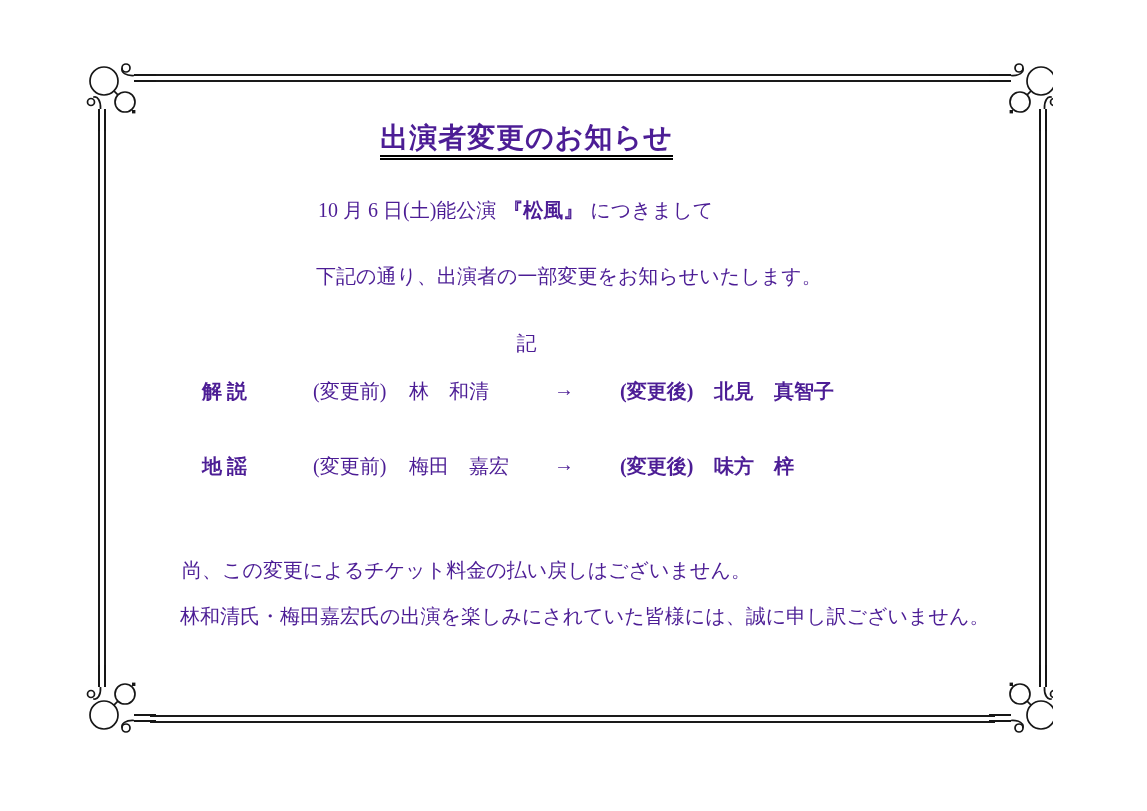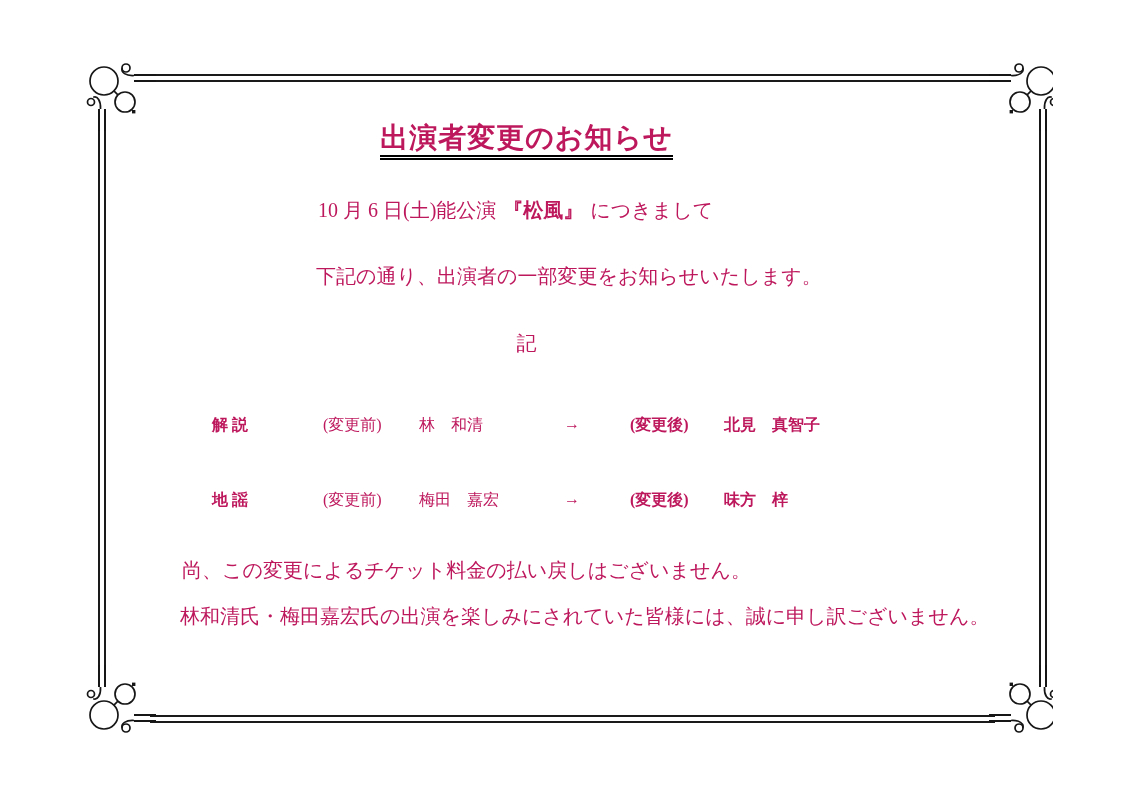--- a/index.html
+++ b/index.html
@@ -1,18 +1,18 @@
 <!DOCTYPE html>
 <html><head>
 <meta charset="utf-8">
 <style>
   html,body{margin:0;padding:0;background:#fff;}
   .page{
     position:relative;width:1053px;height:811px;background:#ffffff;
-    font-family:"Liberation Serif","DejaVu Serif",serif;color:#be185d;overflow:hidden;
+    font-family:"Liberation Serif","DejaVu Serif",serif;color:#4c1d95;overflow:hidden;
   }
   
   .h-line{position:absolute;height:8px;box-sizing:border-box;
           border-top:2px solid #1a1a1a;border-bottom:2px solid #1a1a1a;}
   .v-line{position:absolute;width:8px;box-sizing:border-box;
           border-left:2px solid #1a1a1a;border-right:2px solid #1a1a1a;}
   .corner{position:absolute;width:76px;height:76px;}
   .corner.tr{transform:scaleX(-1);}
   .corner.bl{transform:scaleY(-1);}
   .corner.br{transform:scale(-1,-1);}
@@ -22,21 +22,21 @@
   .corner .dot{fill:#161616;stroke:none;}
   
   .title{position:absolute;top:119px;left:0;width:100%;text-align:center;
          font-size:28px;font-weight:bold;letter-spacing:1px;}
   .title .u{border-bottom:5px double #000;padding-bottom:2px;}
   .line{position:absolute;font-size:20px;white-space:nowrap;}
   .intro1{top:197px;left:318px;}
   .intro2{top:263px;left:316px;}
   .bold-inline{font-weight:bold;margin:0 7px;}
   .ki{position:absolute;top:330px;left:0;width:100%;text-align:center;font-size:20px;}
-  .row{position:absolute;left:10px;width:100%;height:30px;font-size:16px;margin-top:37px;}
+  .row{position:absolute;left:0;width:100%;height:30px;font-size:20px;}
   .row-1{top:378px;}
   .row-2{top:453px;}
   .c{position:absolute;white-space:nowrap;}
   .c1{left:202px;} .c2{left:313px;} .c3{left:409px;}
   .c4{left:554px;} .c5{left:620px;text-align:center;} .c6{left:714px;}
   .b{font-weight:bold;}
   .note1{top:557px;left:182px;}
   .note2{top:603px;left:180px;}
 </style>
 </head>

